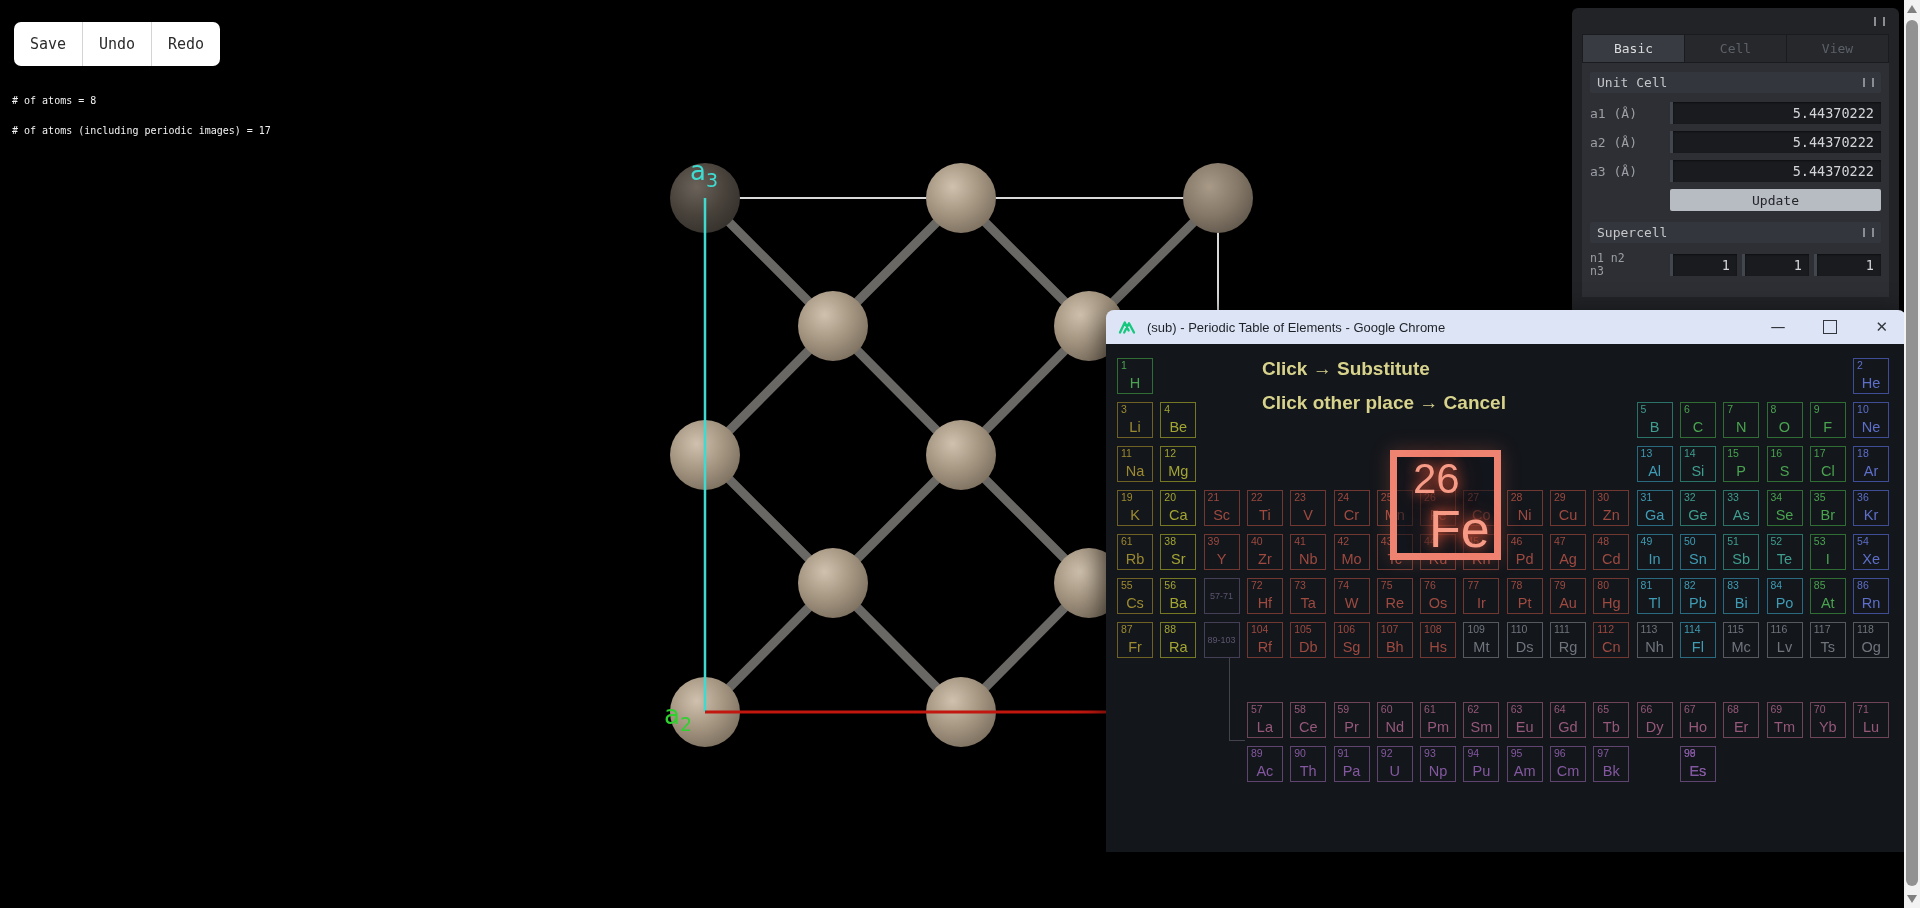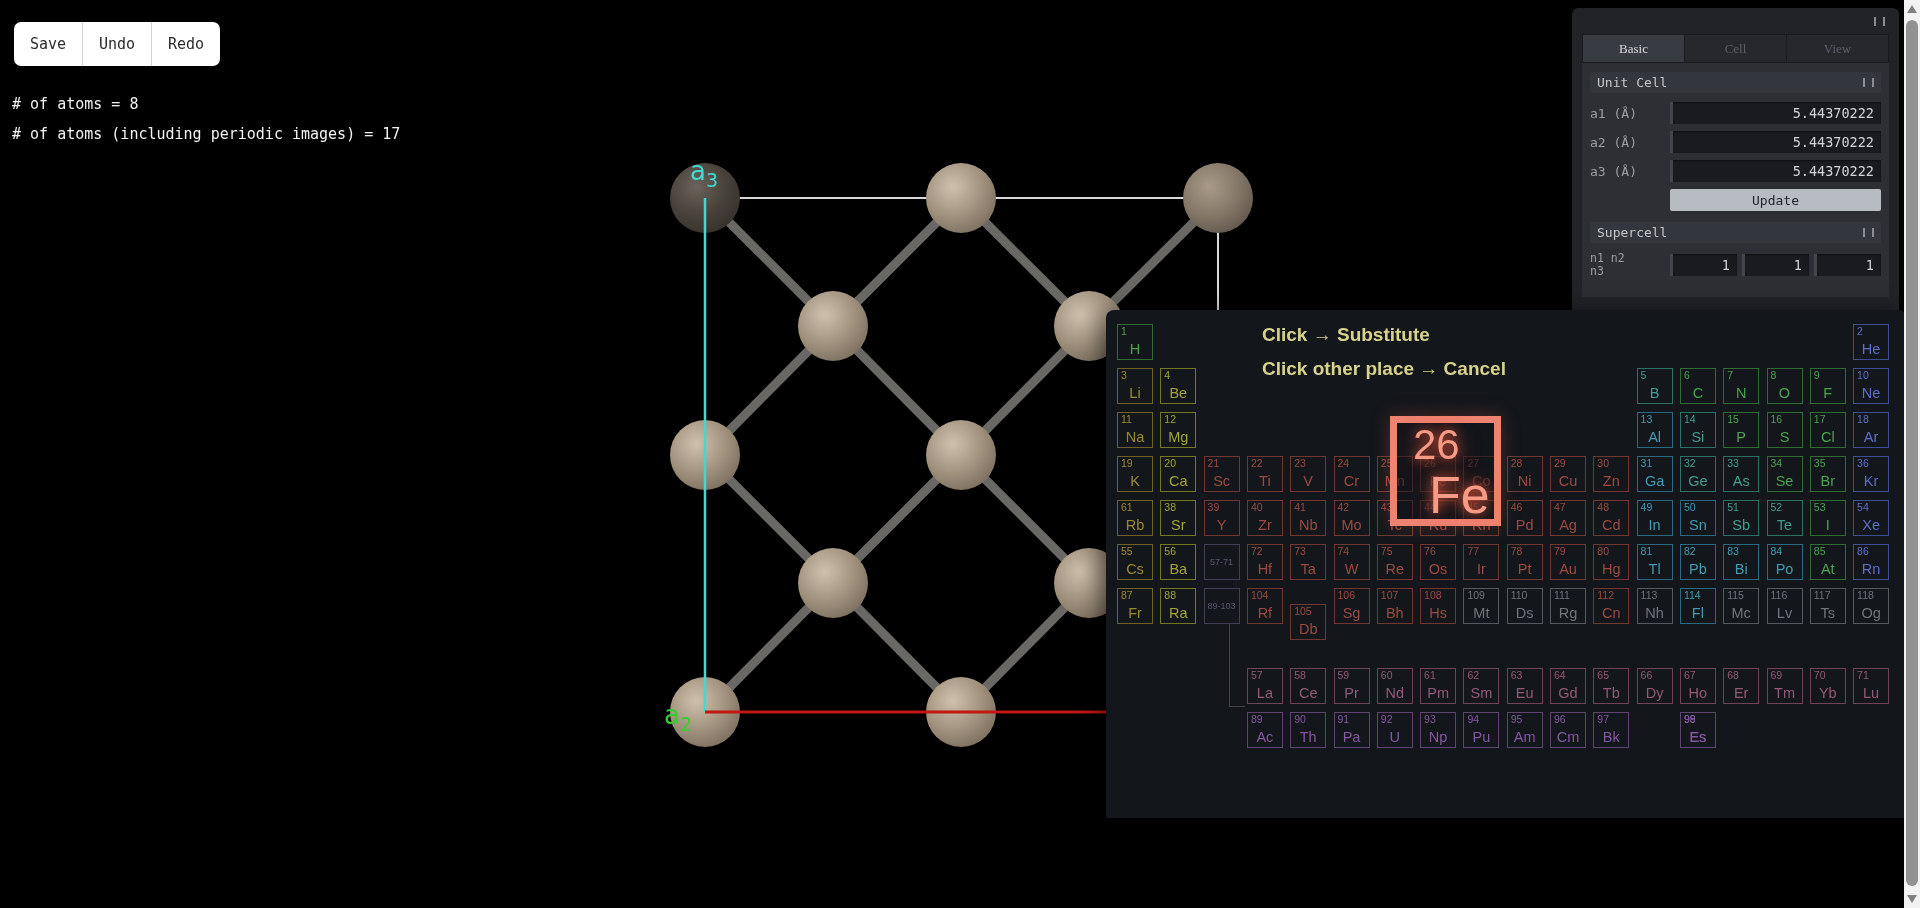--- a/index.html
+++ b/index.html
@@ -4,33 +4,33 @@
 <style>
   html,body{margin:0;padding:0;}
   body{width:1920px;height:908px;background:#000;overflow:hidden;position:relative;
        font-family:"DejaVu Sans Mono",monospace;}
 
   
   .btn-group{position:absolute;left:14px;top:22px;height:44px;background:#fff;border-radius:7px;
              display:flex;box-shadow:0 1px 4px rgba(0,0,0,.5);}
   .btn{width:68px;display:flex;align-items:center;justify-content:center;font-size:15px;color:#2b2b2b;cursor:pointer;}
   .btn + .btn{border-left:1px solid #d4d4d4;}
-  .info-line{position:absolute;left:12px;color:#f2f2f2;font-size:15px;white-space:pre;}
+  .info-line{position:absolute;left:12px;color:#f2f2f2;font-size:10px;white-space:pre;}
   #info1{top:95px}#info2{top:125px}
 
   
   svg.scene{position:absolute;left:0;top:0;}
 
   
   .panel{position:absolute;left:1572px;top:8px;width:327px;height:302px;background:#212327;
          border-radius:6px 6px 0 0;font-size:13px;overflow:hidden;}
   .panel-header{height:26px;display:flex;justify-content:flex-end;align-items:center;padding:0 14px;}
   .pause{width:7px;height:9px;border-left:2px solid #8a8e94;border-right:2px solid #8a8e94;display:inline-block;}
   .tabbar{margin:0 10px;display:flex;background:#26282c;border:1px solid #191b1e;height:27px;}
-  .tab{flex:1;display:flex;align-items:center;justify-content:center;color:#5c6068;cursor:pointer;border-right:1px solid #191b1e;font-family:Liberation Serif, serif;}
+  .tab{flex:1;display:flex;align-items:center;justify-content:center;color:#5c6068;cursor:pointer;border-right:1px solid #191b1e;}
   .tab:last-child{border-right:none;}
   .tab.active{background:#383b41;color:#dadbdd;}
   .panel-body{margin:0 10px;background:#2d2f35;padding:9px 8px 12px 8px;}
   .sec-head{display:flex;justify-content:space-between;align-items:center;background:#33363c;
             height:21px;padding:0 7px;color:#c6c7ca;border-radius:2px;margin-bottom:9px;}
   .frow{display:flex;align-items:center;margin-bottom:7px;}
   .flabel{width:80px;color:#9b9ea4;flex:none;}
   .pinput{flex:1;height:22px;background:#191b1f;border-left:3px solid #42464e;color:#d2d4d8;
           font-size:13.5px;display:flex;align-items:center;justify-content:flex-end;padding-right:7px;
           box-shadow:inset 0 1px 2px rgba(0,0,0,.5);}
@@ -196,20 +196,33 @@
       <div class="ninputs">
         <div class="pinput">1</div>
         <div class="pinput">1</div>
         <div class="pinput">1</div>
       </div>
     </div>
   </div>
 </div>
 
 <div class="popup">
+  <div class="titlebar">
+    <span class="fav">
+      <svg width="20" height="16" viewBox="0 0 20 16">
+        <path d="M2,13.5 L6.8,3.5 L10.6,11.5 M6.2,13.5 L11,4.2 L16,13.5" stroke="#14c87d" stroke-width="2.3" fill="none" stroke-linejoin="round" stroke-linecap="round"></path>
+      </svg>
+    </span>
+    <span class="title-text">(sub) - Periodic Table of Elements - Google Chrome</span>
+    <span class="winbtns">
+      <span class="wb">—</span>
+      <span class="wb max"></span>
+      <span class="wb">✕</span>
+    </span>
+  </div>
   <div class="pt-content">
     <div class="hint" id="hint1">Click → Substitute</div>
     <div class="hint" id="hint2">Click other place → Cancel</div>
     <div id="pt-cells">
         <div class="cell" style="left: 11px; top: 14px; border-color: rgb(47, 109, 53);">
           <span class="num" style="color:#49a34f">1</span>
           <span class="sym" style="color:#49a34f">H</span>
         </div>
         <div class="cell" style="left: 747.1px; top: 14px; border-color: rgb(63, 76, 150);">
           <span class="num" style="color:#5d6fc9">2</span>
@@ -496,21 +509,21 @@
           <span class="sym" style="color:#9c8a30">Fr</span>
         </div>
         <div class="cell" style="left: 54.3px; top: 278px; border-color: rgb(117, 119, 34);">
           <span class="num" style="color:#a3a532">88</span>
           <span class="sym" style="color:#a3a532">Ra</span>
         </div>
         <div class="cell" style="left: 140.9px; top: 278px; border-color: rgb(113, 56, 50);">
           <span class="num" style="color:#9e4a40">104</span>
           <span class="sym" style="color:#9e4a40">Rf</span>
         </div>
-        <div class="cell" style="left: 184.2px; top: 278px; border-color: rgb(113, 56, 50); margin-top: 16px;">
+        <div class="cell" style="left: 184.2px; top: 278px; border-color: rgb(113, 56, 50);">
           <span class="num" style="color:#9e4a40">105</span>
           <span class="sym" style="color:#9e4a40">Db</span>
         </div>
         <div class="cell" style="left: 227.5px; top: 278px; border-color: rgb(113, 56, 50);">
           <span class="num" style="color:#9e4a40">106</span>
           <span class="sym" style="color:#9e4a40">Sg</span>
         </div>
         <div class="cell" style="left: 270.8px; top: 278px; border-color: rgb(113, 56, 50);">
           <span class="num" style="color:#9e4a40">107</span>
           <span class="sym" style="color:#9e4a40">Bh</span>

